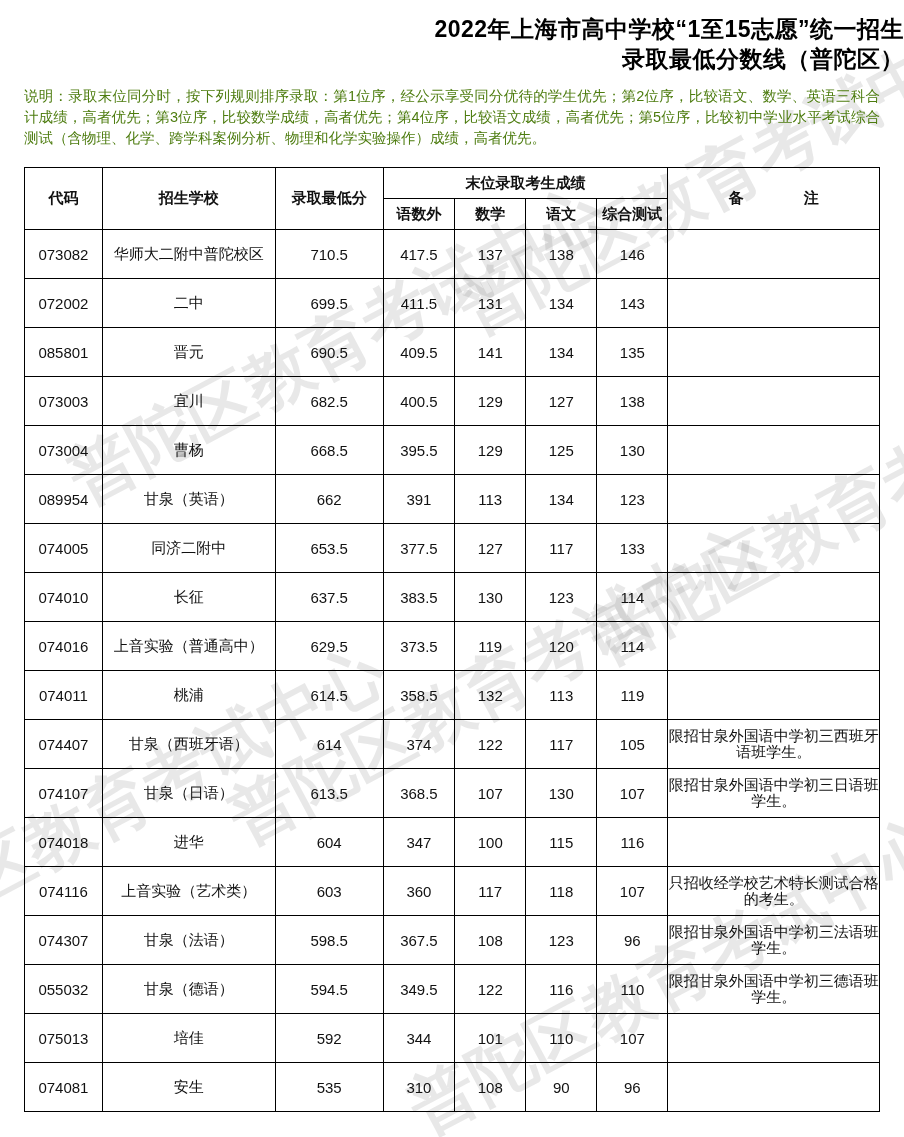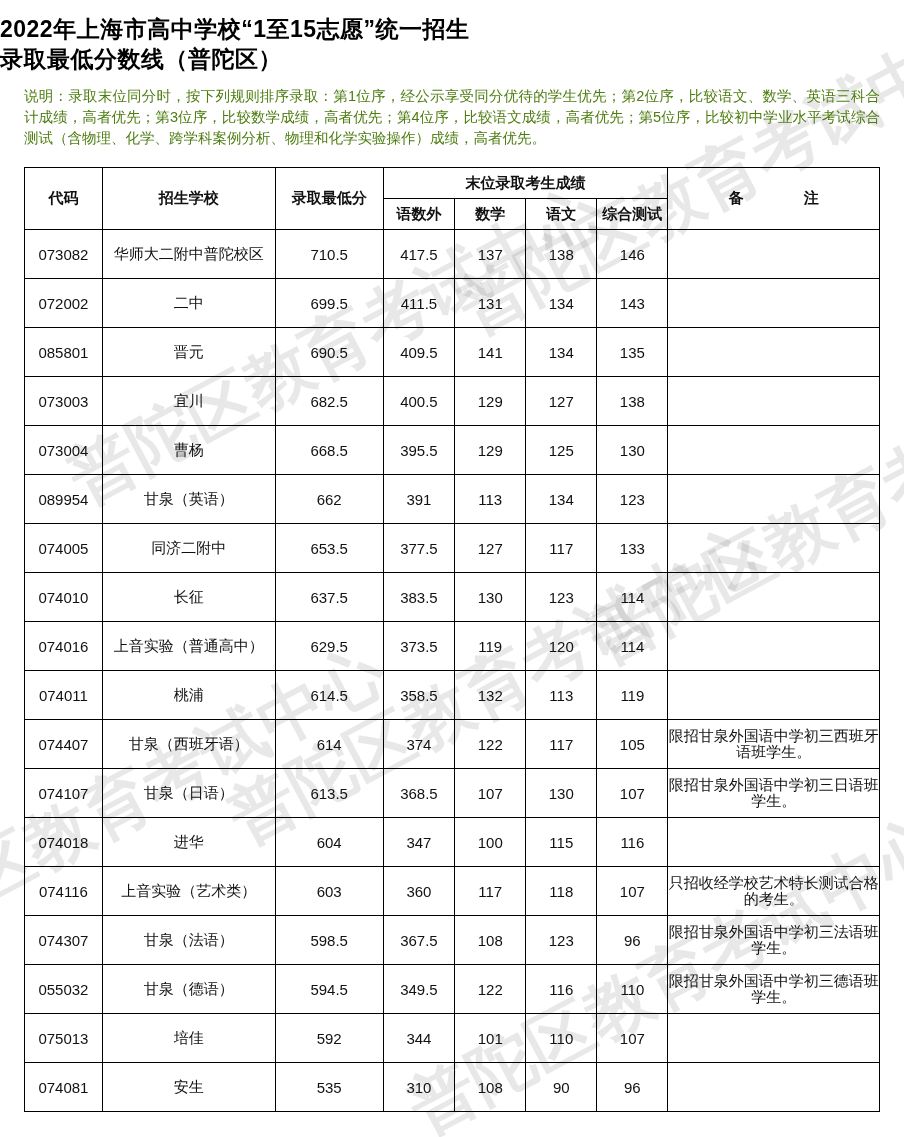--- a/index.html
+++ b/index.html
@@ -36,21 +36,21 @@
     position: absolute;
     font-family: "Liberation Sans", sans-serif;
     font-weight: bold;
     color: rgba(110, 110, 110, 0.16);
     white-space: nowrap;
     transform-origin: center center;
   }
 
   .title-block {
     padding-top: 14px;
-    text-align: left;
+    text-align: right;
     position: relative;
     z-index: 10;
   }
   .title-line {
     font-family: "Liberation Sans", sans-serif;
     font-weight: bold;
     font-size: 23px;
     line-height: 30px;
     letter-spacing: 0.5px;
     color: #000;

